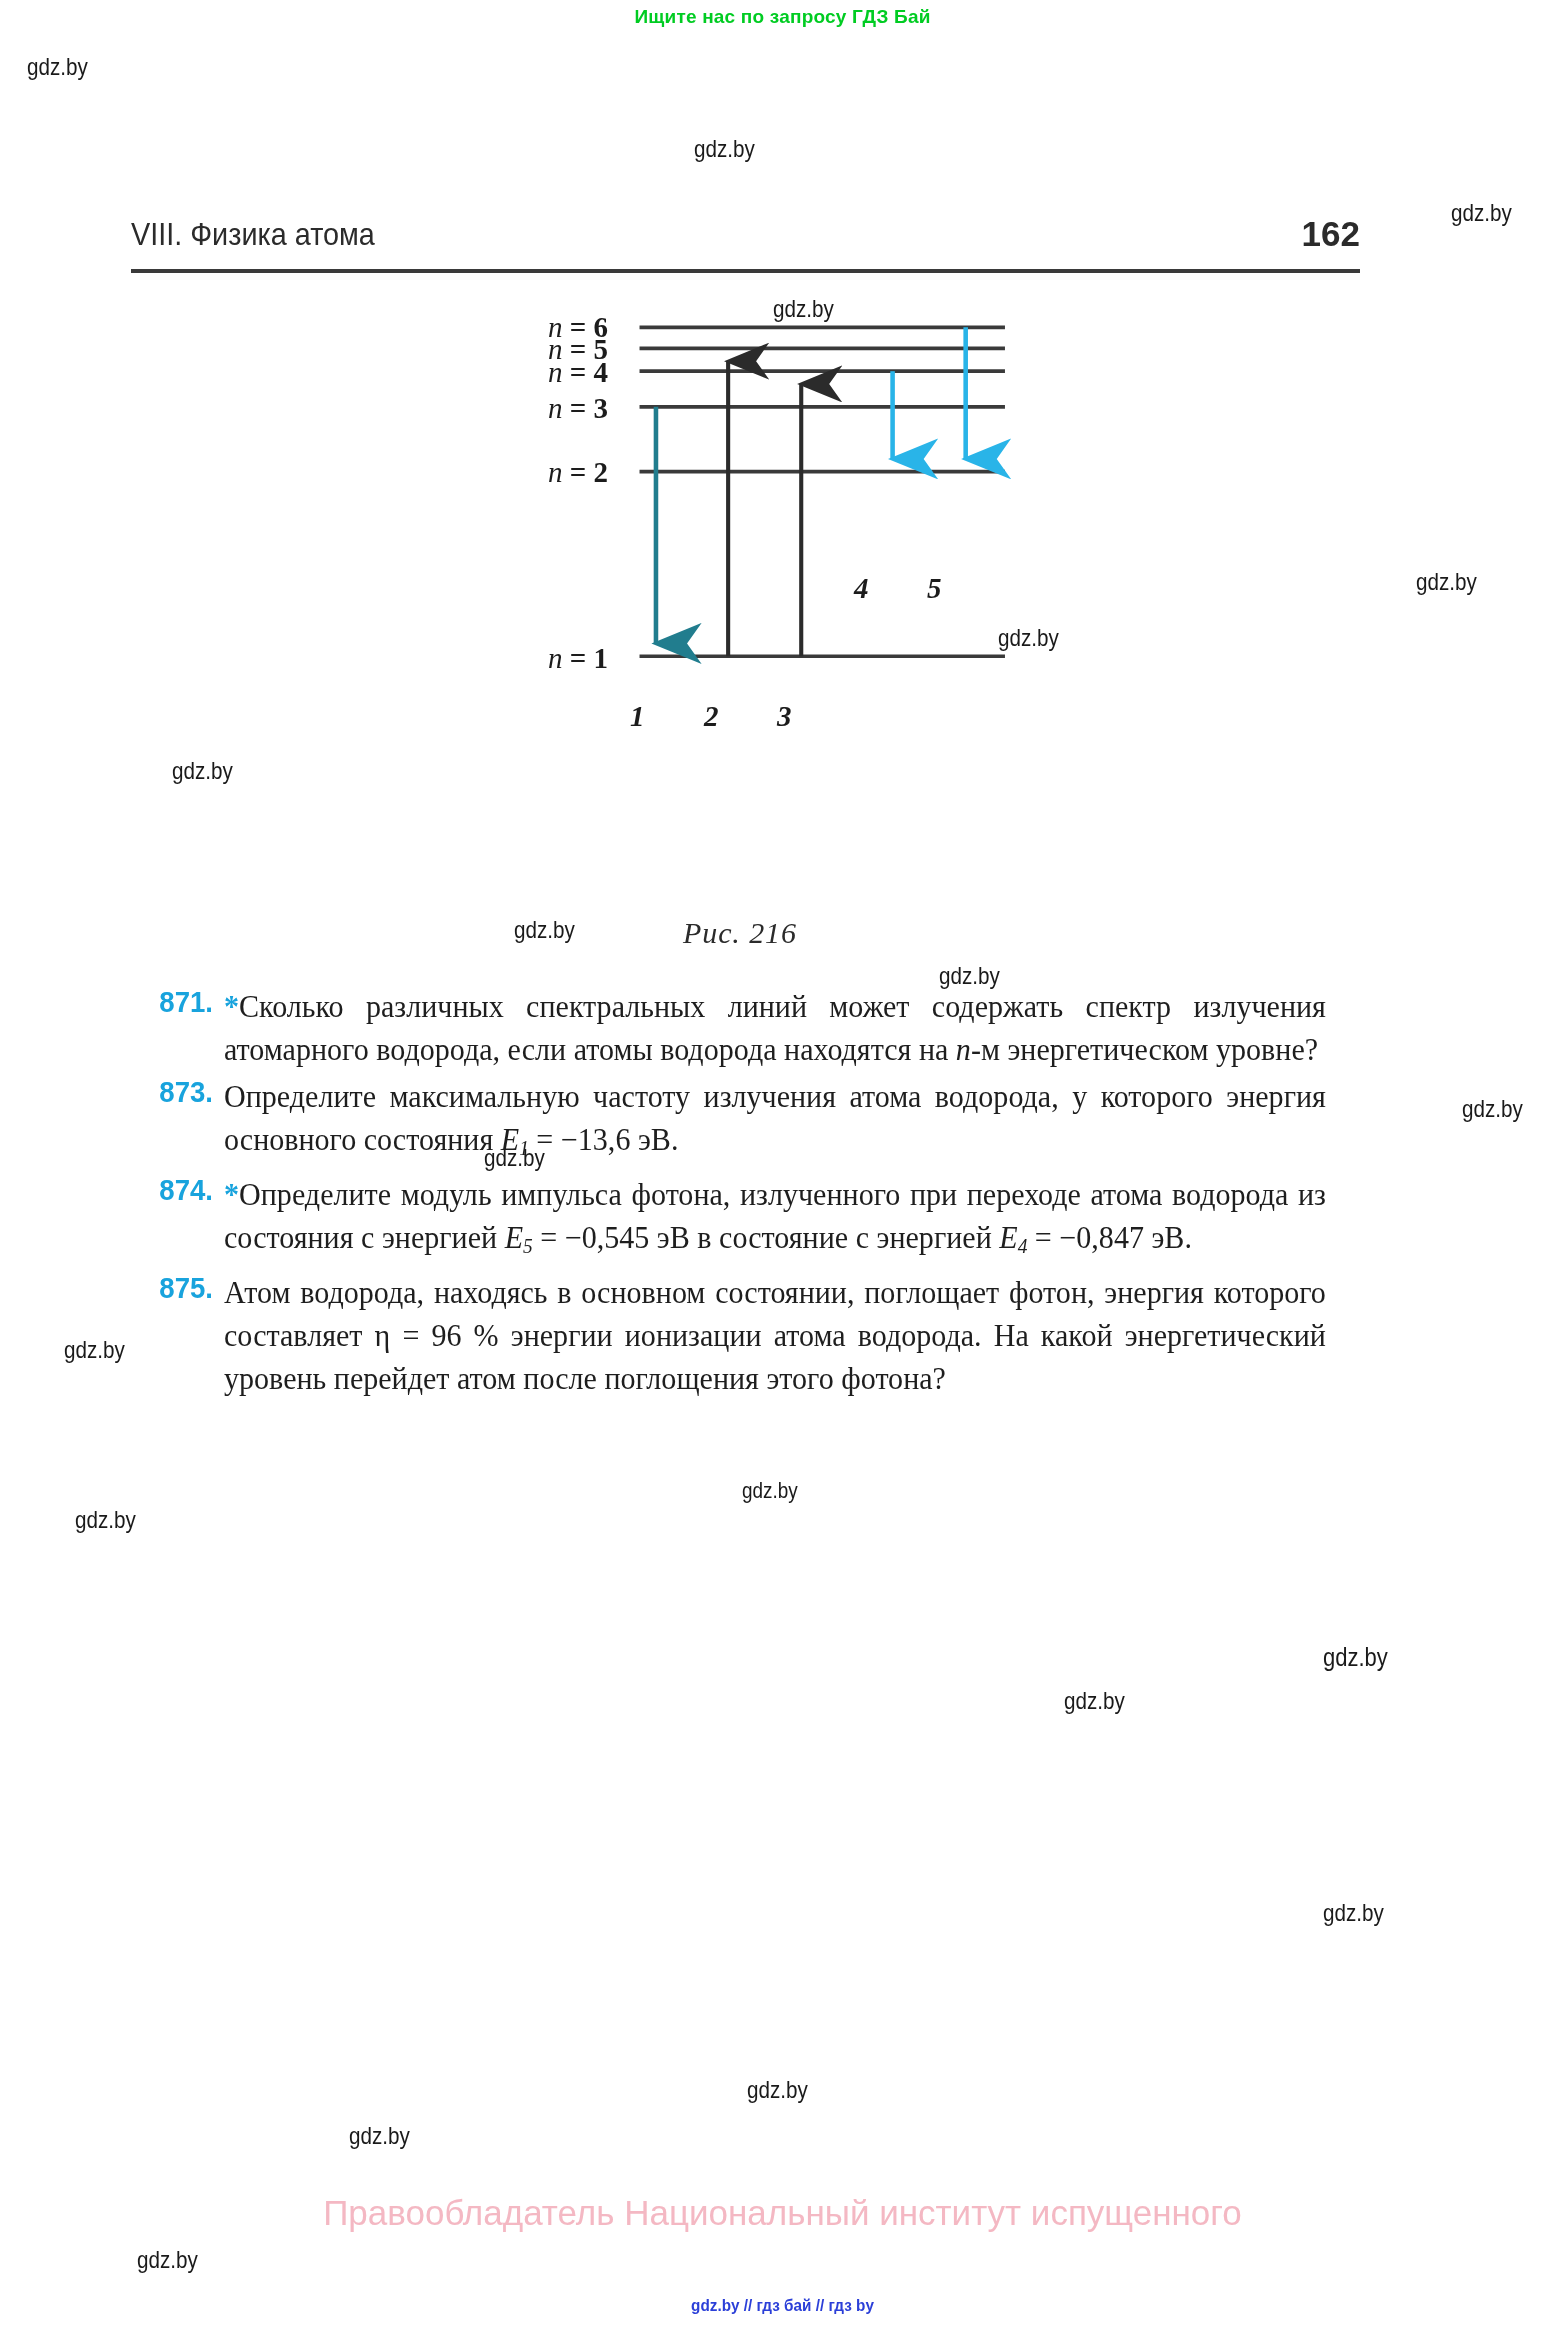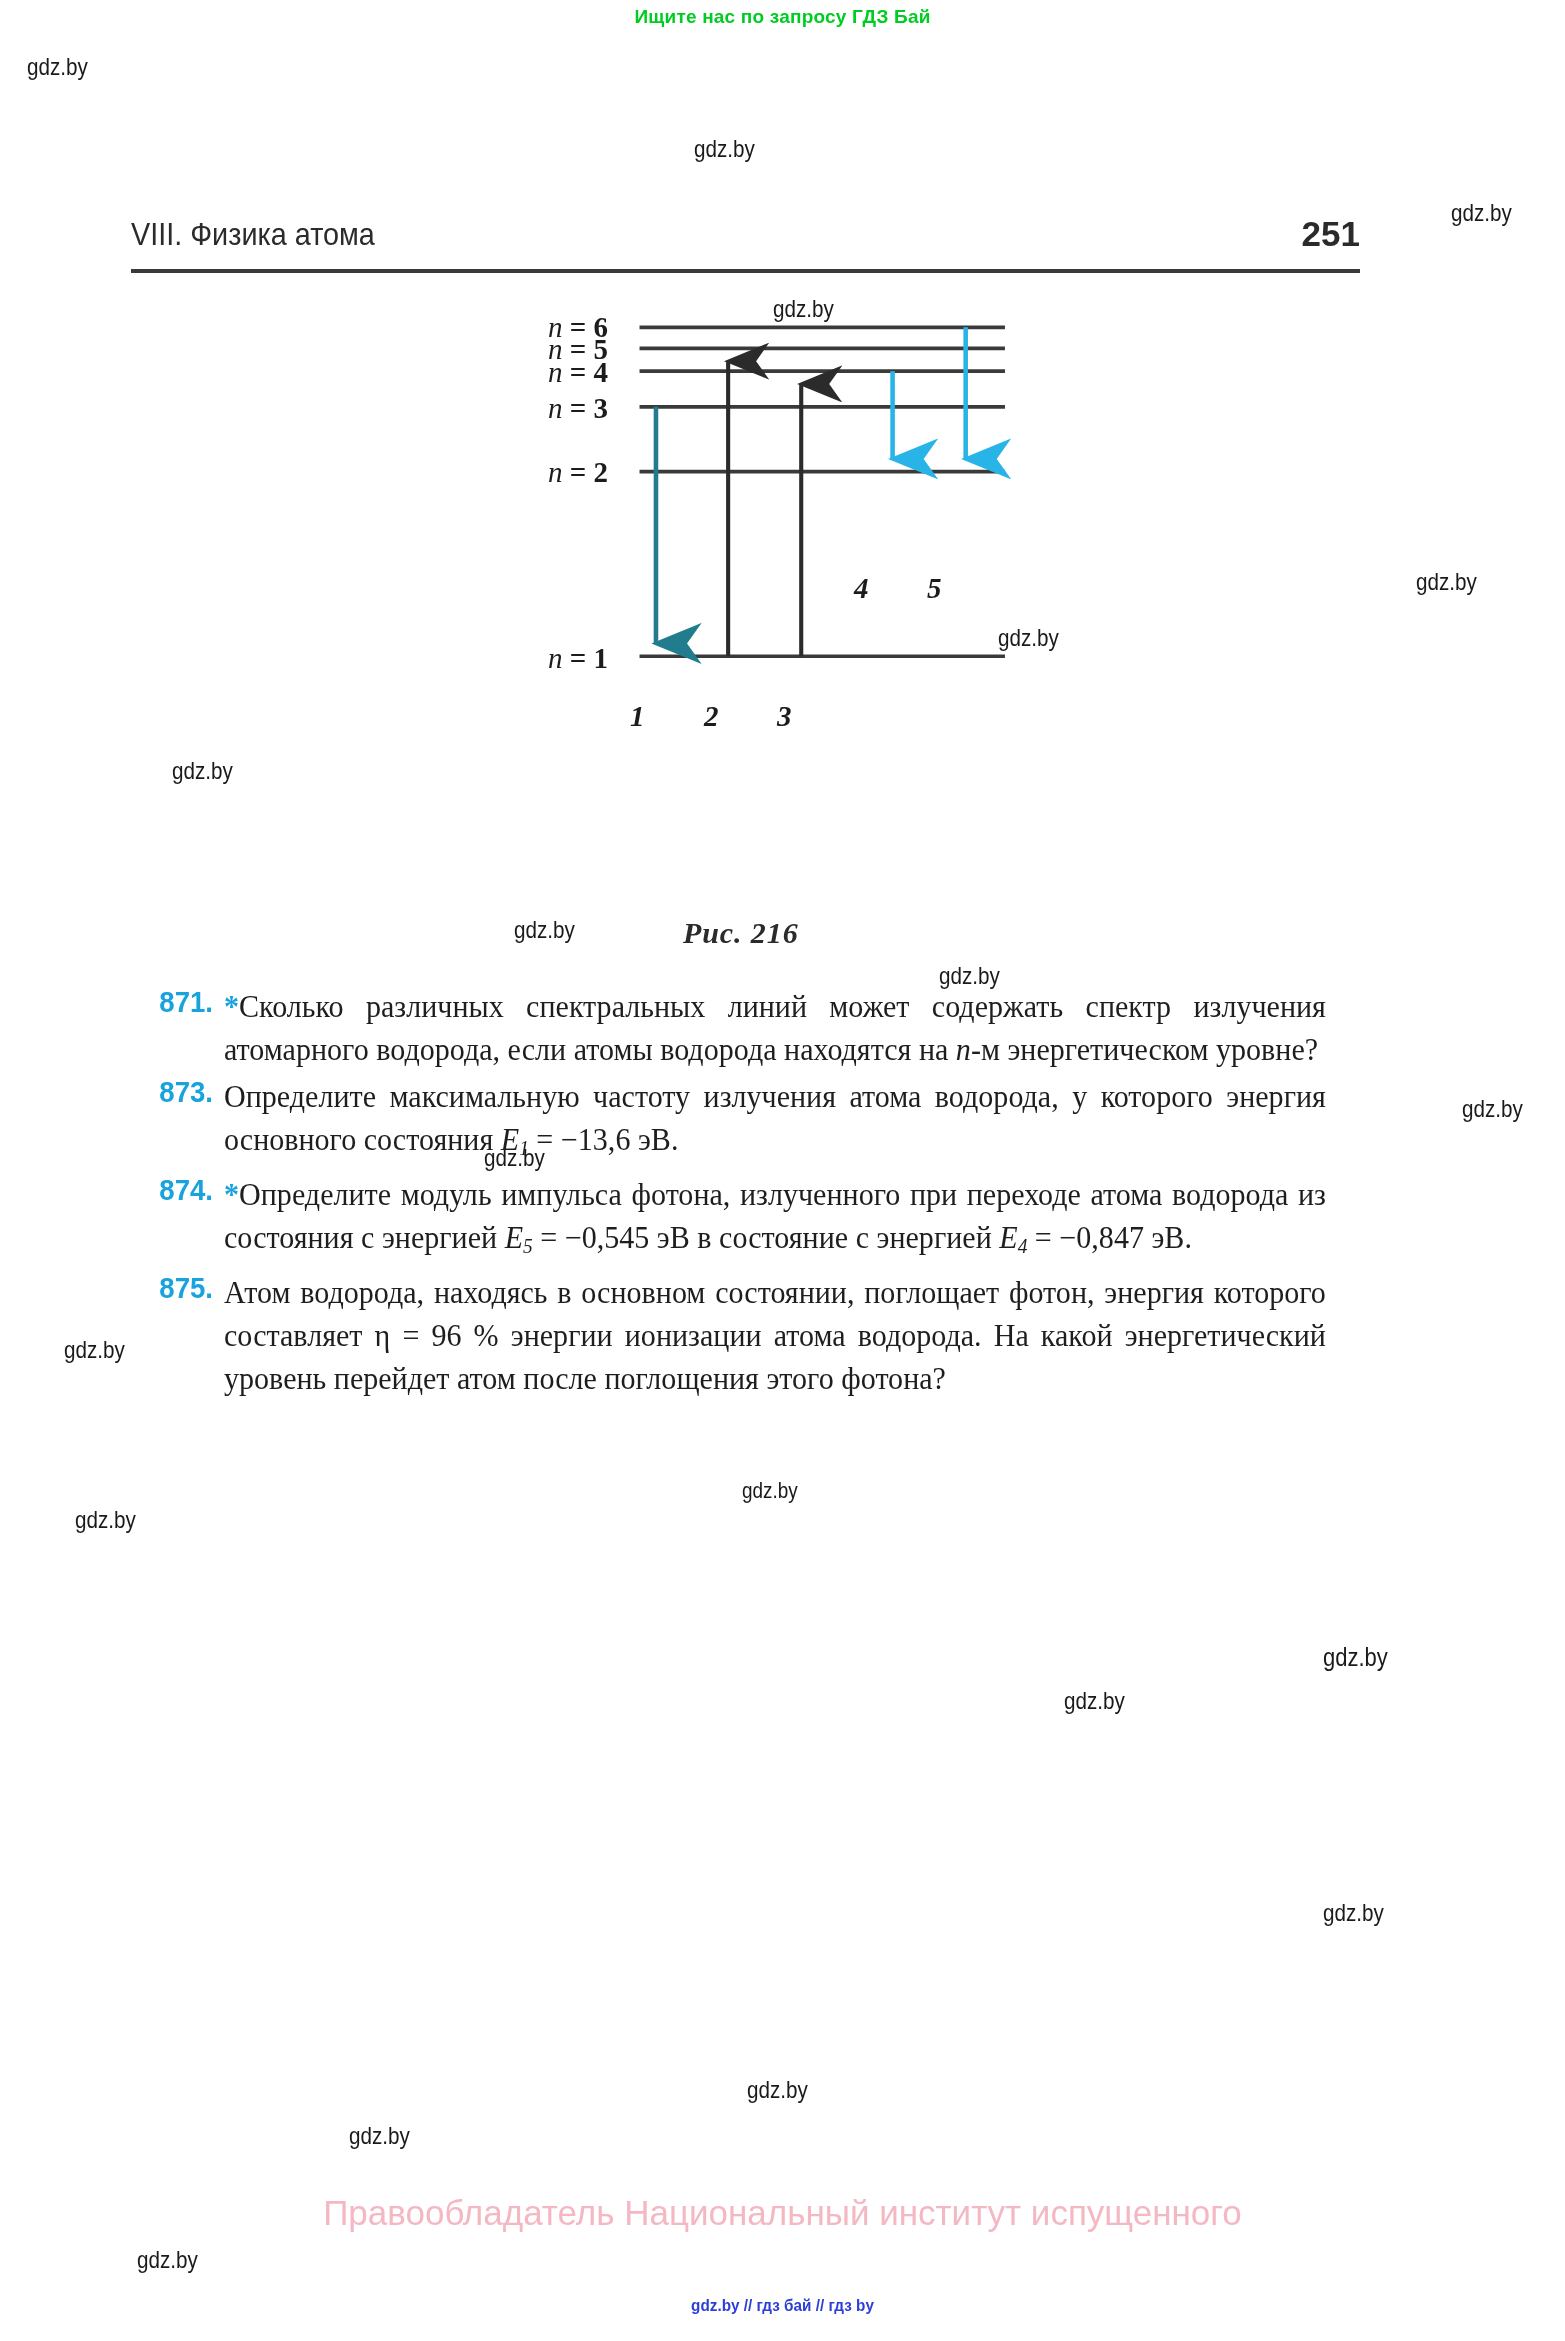--- a/index.html
+++ b/index.html
@@ -69,21 +69,21 @@
 
   .arrow-num{
     position:absolute;
     font-family:"Liberation Serif", serif;
     font-style:italic; font-weight:bold;
     font-size:29px; color:#1c1c1c;
   }
   .fig-cap{
     position:absolute; left:683px; top:916px;
     font-family:"Liberation Serif", serif;
-    font-style:italic; font-weight:bold;
+    font-style:italic; font-weight:normal;
     font-size:30px; color:#2b2b2b;
     letter-spacing:0.9px;
   }
 
   
   .problems{ position:absolute; left:131px; top:985px; width:1229px; }
   .prob{ position:relative; margin-bottom:3.7px; }
   .prob .num{
     position:absolute; left:0; top:0;
     width:82px; text-align:right;
@@ -144,21 +144,21 @@
     <div class="wm" style="left: 1323px; top: 1643px; font-size: 25.6px;">gdz.by</div>
     <div class="wm" style="left: 1064px; top: 1687px; font-size: 24px;">gdz.by</div>
     <div class="wm" style="left: 1323px; top: 1899px; font-size: 24px;">gdz.by</div>
     <div class="wm" style="left: 747px; top: 2076px; font-size: 24px;">gdz.by</div>
     <div class="wm" style="left: 349px; top: 2122px; font-size: 24px;">gdz.by</div>
     <div class="wm" style="left: 137px; top: 2246px; font-size: 24px;">gdz.by</div>
   </div>
 
 <div class="page-head">
   <div class="sect">VIII. Физика атома</div>
-  <div class="pno">251</div>
+  <div class="pno">162</div>
   <div class="rule"></div>
 </div>
 
 <div class="figure">
   <svg id="fig-svg" width="1565" height="658" viewBox="0 0 1713 720">
       <defs>
         <marker id="ah-teal" markerWidth="9" markerHeight="11" refX="4.5" refY="10" orient="auto" markerUnits="strokeWidth">
           <path d="M0,0 L4.5,11 L9,0 L4.5,3.2 Z" fill="#217d8e"></path>
         </marker>
         <marker id="ah-black" markerWidth="9" markerHeight="11" refX="4.5" refY="1" orient="auto" markerUnits="strokeWidth">

